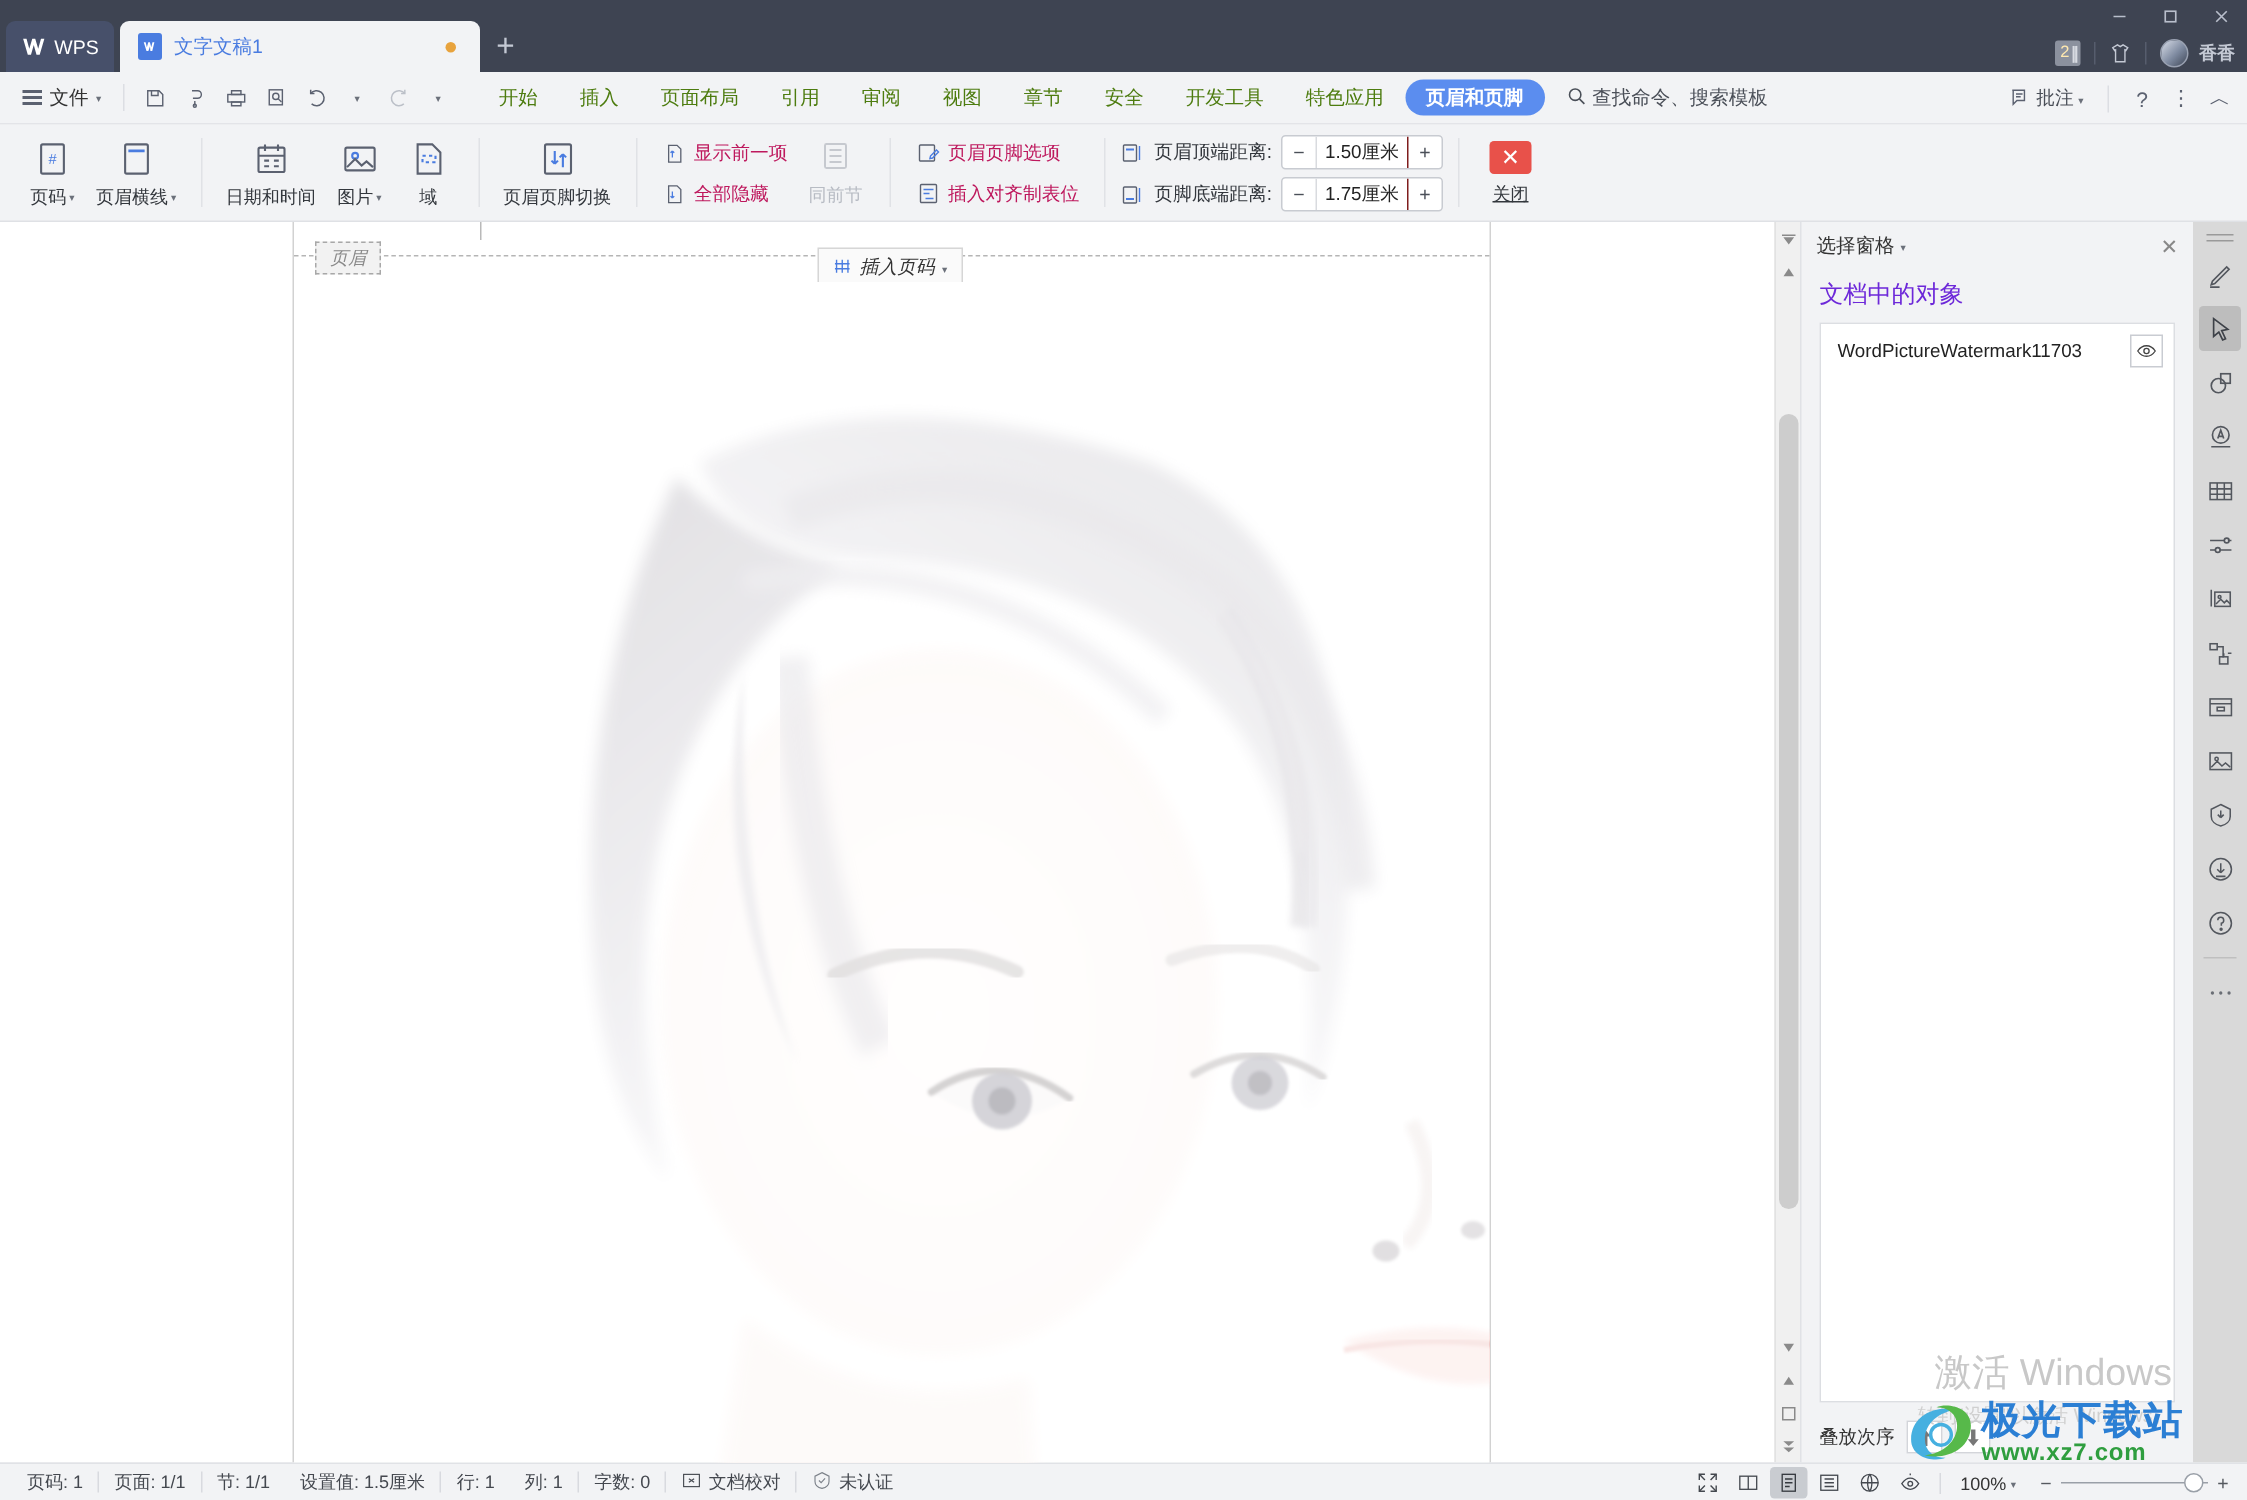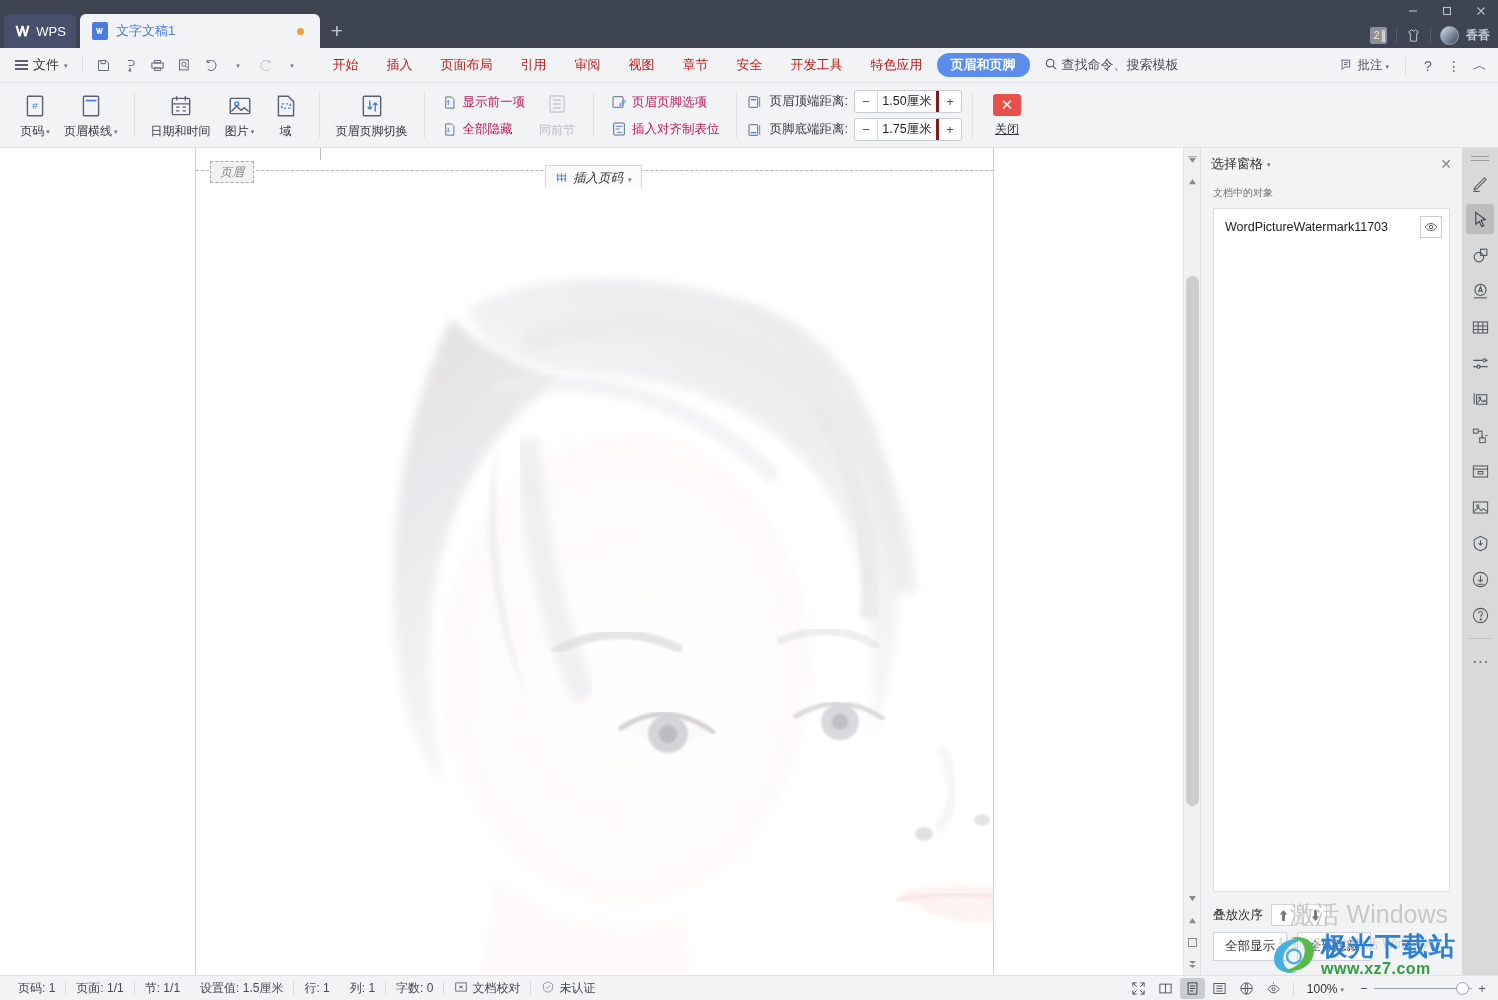--- a/index.html
+++ b/index.html
@@ -76,21 +76,21 @@
   .hamburger { display:inline-flex; flex-direction:column; gap:2.5px; }
   .hamburger i { display:block; width:13px; height:1.4px; background:#5b6170; }
   .mb-sep { width:1px; height:18px; background:#dcdee3; margin:0 8px; }
   .qat { display:flex; align-items:center; gap:2px; }
   .qat .qi {
     width:25px; height:24px; display:flex; align-items:center; justify-content:center;
     color:#5b6170;
   }
   .qat .qi.dim { color:#bcc0c8; }
   .menus { display:flex; align-items:center; margin-left:14px; gap:0px; }
-  .menu-item { padding:0 14px; height:24px; line-height:24px; font-size:13px; color:#b91c1c; border-radius:12px; white-space:nowrap;}
+  .menu-item { padding:0 14px; height:24px; line-height:24px; font-size:13px; color:#4d7c0f; border-radius:12px; white-space:nowrap;}
   .menu-item.sel { background:#5b8def; color:#fff; font-weight:bold; }
   .search-box { display:flex; align-items:center; gap:4px; margin-left:14px; color:#4a4f58; font-size:13px; }
   .menubar-right { position:absolute; right:6px; top:0; height:35px; display:flex; align-items:center; gap:2px; }
   .mr-item { display:flex; align-items:center; gap:3px; color:#4a4f58; font-size:12.5px; padding:0 6px; height:24px; }
   .mr-ic { width:24px; height:24px; display:flex; align-items:center; justify-content:center; color:#5b6170; font-size:14px;}
 
   
   .ribbon {
     height:65px; background:#f2f3f5; display:flex; align-items:stretch;
     flex:0 0 65px; padding-left:6px; border-bottom:1px solid #dfe1e5;
@@ -115,21 +115,21 @@
     display:flex; flex-direction:column; align-items:center; justify-content:center;
     width:52px; height:58px; gap:3px; color:#b7bbc3; font-size:12px;
   }
   .spin-row { display:flex; align-items:center; gap:6px; height:26px; font-size:12.5px; color:#33373d;}
   .spin-row .sic { width:17px; height:17px; display:flex; align-items:center; justify-content:center; }
   .spinner {
     display:flex; align-items:center; height:23px; border:1px solid #c8cbd1;
     border-radius:3px; background:#fff; overflow:hidden;
   }
   .spinner .sb { width:22px; height:21px; display:flex; align-items:center; justify-content:center; color:#4a4f58; font-size:13px;}
-  .spinner .sv { width:62px; text-align:center; font-size:12.5px; color:#222; border-left:1px solid #d9dbdf; border-right:3px solid #7f1d1d; height:21px; line-height:21px;}
+  .spinner .sv { width:62px; text-align:center; font-size:12.5px; color:#222; border-left:1px solid #d9dbdf; border-right:1px solid #7f1d1d; height:21px; line-height:21px;}
   .closebtn { display:flex; flex-direction:column; align-items:center; justify-content:center; gap:5px; width:48px; height:58px;}
   .closebtn .xbox {
     width:28px; height:22px; background:#e8514a; border-radius:3px; color:#fff;
     display:flex; align-items:center; justify-content:center; font-size:15px; font-weight:bold;
   }
   .closebtn .lbl { font-size:12px; color:#33373d;text-decoration:underline; }
 
   
   .bodyarea { flex:1 1 auto; display:flex; min-height:0; background:#e6e6e6; position:relative; }
   .docarea { flex:1 1 auto; position:relative; overflow:hidden; background:#ffffff;font-style:italic; }
@@ -164,21 +164,21 @@
   .vs-sq { width:9px; height:9px; border:1.4px solid #8a8a8a; }
 
   
   .rpanel {
     width:262px; background:#f2f3f5; flex:0 0 262px; display:flex; flex-direction:column;
     border-left:1px solid #e0e2e6; position:relative;
   }
   .rp-head { height:32px; display:flex; align-items:center; padding:0 10px; }
   .rp-title { font-size:13px; color:#333; display:flex; align-items:center; gap:4px; }
   .rp-close { margin-left:auto; color:#888; font-size:14px; }
-  .rp-sub { padding:6px 12px 8px 12px; color:#737373; font-size:10px; }
+  .rp-sub { padding:6px 12px 8px 12px; color:#6d28d9; font-size:16px; }
   .rp-list {
     margin:0 12px; background:#fff; border:1px solid #dcdee2; flex:1 1 auto; min-height:0;
     padding:5px; overflow:hidden;
   }
   .rp-item {
     display:flex; align-items:center; gap:6px; height:26px; padding:0 2px 0 6px; font-size:12.5px; color:#222;
   }
   .rp-item .nm { flex:1 1 auto; white-space:nowrap; overflow:hidden; }
   .eyebtn {
     width:22px; height:22px; border:1px solid #c9ccd2; background:#fff;
@@ -751,24 +751,20 @@
           <svg width="11" height="13" viewBox="0 0 12 14">
               <path d="M6 1l4 5H7.6v7H4.4V6H2z" fill="#777"></path>
             </svg>
         </span>
         <span class="ob">
           <svg width="11" height="13" viewBox="0 0 12 14">
               <path d="M6 13l4-5H7.6V1H4.4v7H2z" fill="#777"></path>
             </svg>
         </span>
       </div>
-      <div class="rp-acts">
-        <span class="abtn">全部显示</span>
-        <span class="abtn">全部隐藏</span>
-      </div>
 
       <div class="winmark">激活 Windows</div>
       <div class="winmark2">转到"设置"以激活 Windows。</div>
 
       <div class="sitemark">
         <span class="sm-logo">
           <svg width="46" height="44" viewBox="0 0 60 56">
             <path d="M4 34 C4 14 24 4 44 8 C28 10 16 20 16 34 C16 44 24 50 34 50 C24 54 4 50 4 34z" fill="#46b0e0"></path>
             <path d="M56 22 C56 42 36 52 16 48 C32 46 44 36 44 22 C44 12 36 6 26 6 C36 2 56 6 56 22z" fill="#57b94a"></path>
             <circle cx="30" cy="30" r="9" fill="none" stroke="#46b0e0" stroke-width="3"></circle>

